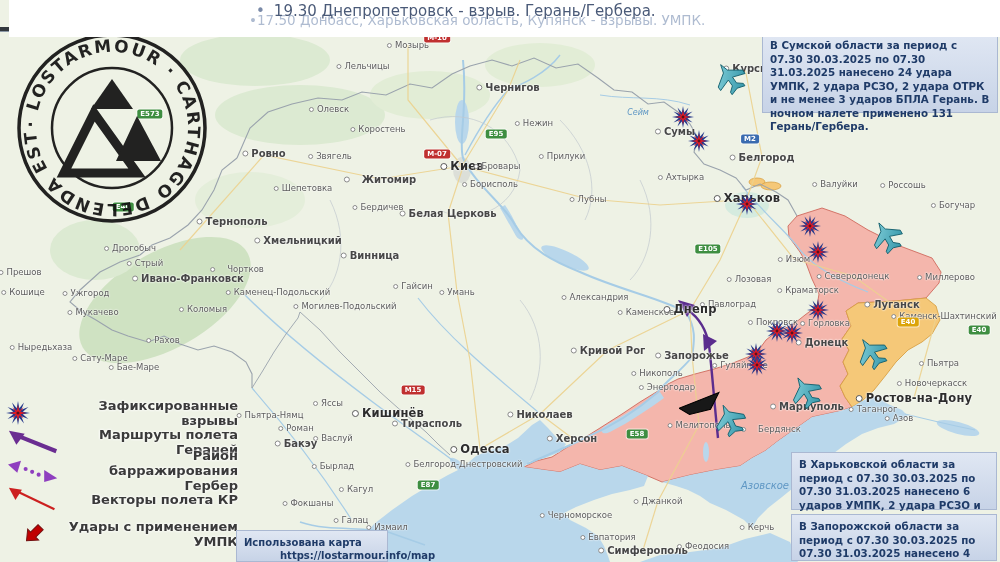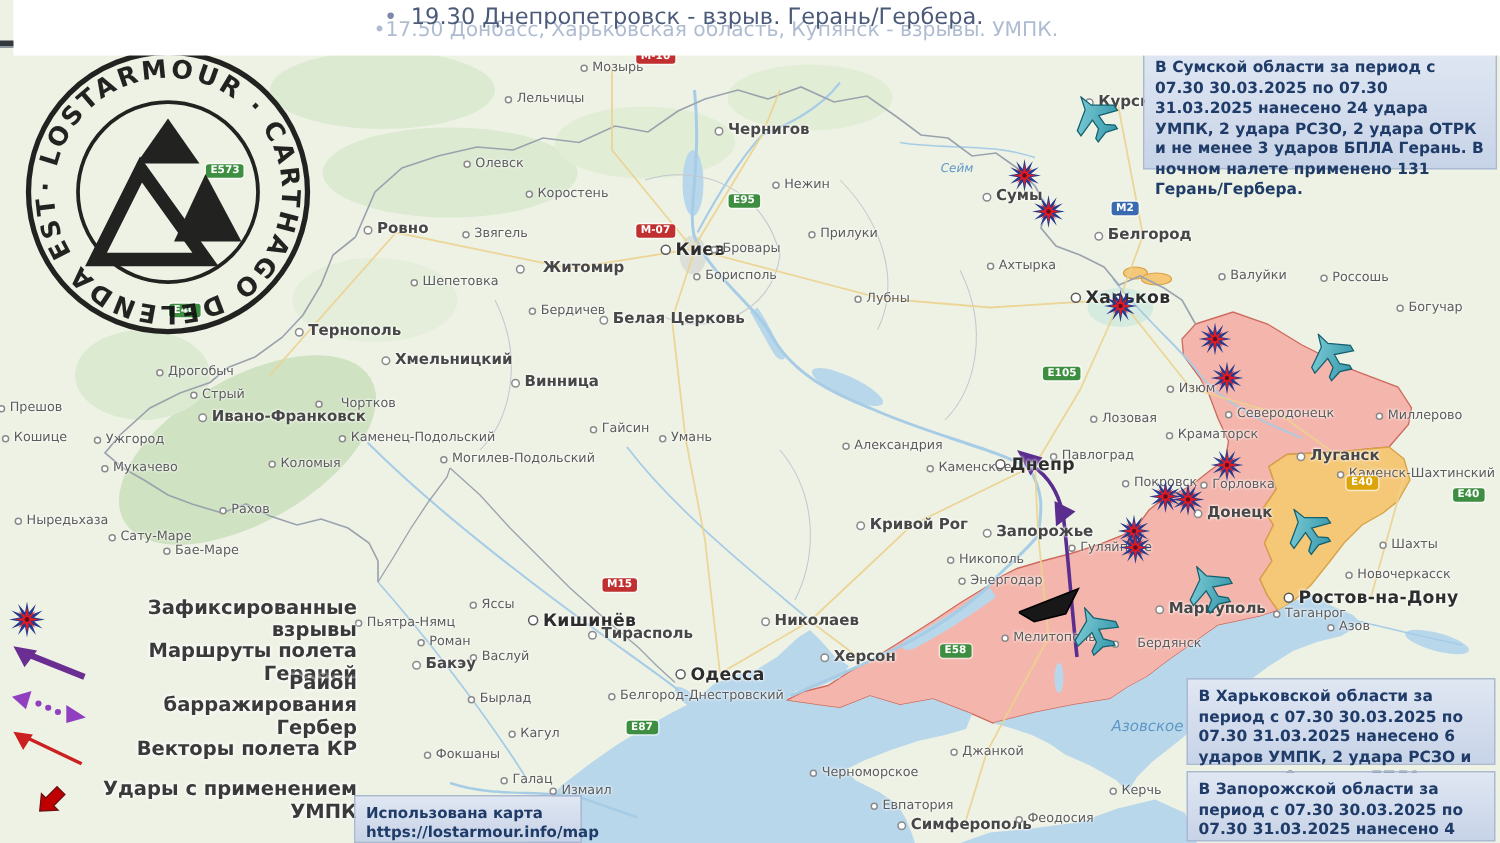--- a/index.html
+++ b/index.html
@@ -36,21 +36,21 @@
   .legrow .lb{flex:1;text-align:right;font-size:13px;font-weight:600;color:#3a3a3a;
               text-shadow:0 0 3px #fff,0 0 3px #fff;}
   
   .infobox{position:absolute;z-index:30;box-sizing:border-box;
            background:linear-gradient(#e0e7f3,#c7d3e7);border:1px solid #aab8d2;
            color:#1f3b68;font-size:10.3px;font-weight:600;line-height:1.32;padding:5px 7px;}
   #box-sumy{left:762px;top:33px;width:236px;height:80px;}
   #box-kharkiv{left:791px;top:452px;width:206px;height:58px;}
   #box-zap{left:791px;top:514px;width:206px;height:47px;}
   #box-attr{left:236px;top:530px;width:152px;height:32px;font-size:10px;}
-  #box-attr .url{color:#1f3b68;}
+  #box-attr .url{color:#1f3b68;margin-left:36px;}
   
   #logo{position:absolute;left:12px;top:28px;z-index:25;opacity:.92;}
 </style>
 </head>
 <body>
 
 <div id="app">
 
   <svg id="mapsvg" viewBox="0 0 1000 562" xmlns="http://www.w3.org/2000/svg">
     <defs>
@@ -557,21 +557,21 @@
       <div class="city s0" style="left: 771px; top: 429px; gap: 12px;">
         <div class="dot"></div>
         <div class="lbl">Бердянск</div>
       </div>
       <div class="city s1" style="left: 807px; top: 406px;">
         <div class="dot"></div>
         <div class="lbl">Мариуполь</div>
       </div>
       <div class="city s0" style="left: 939px; top: 363px;">
         <div class="dot"></div>
-        <div class="lbl">Шахты</div>
+        <div class="lbl">Пьятра</div>
       </div>
       <div class="city s0" style="left: 932px; top: 383px;">
         <div class="dot"></div>
         <div class="lbl">Новочеркасск</div>
       </div>
       <div class="city s2" style="left: 914px; top: 398px;">
         <div class="dot"></div>
         <div class="lbl">Ростов-на-Дону</div>
       </div>
       <div class="city s0" style="left: 873px; top: 409px;">

